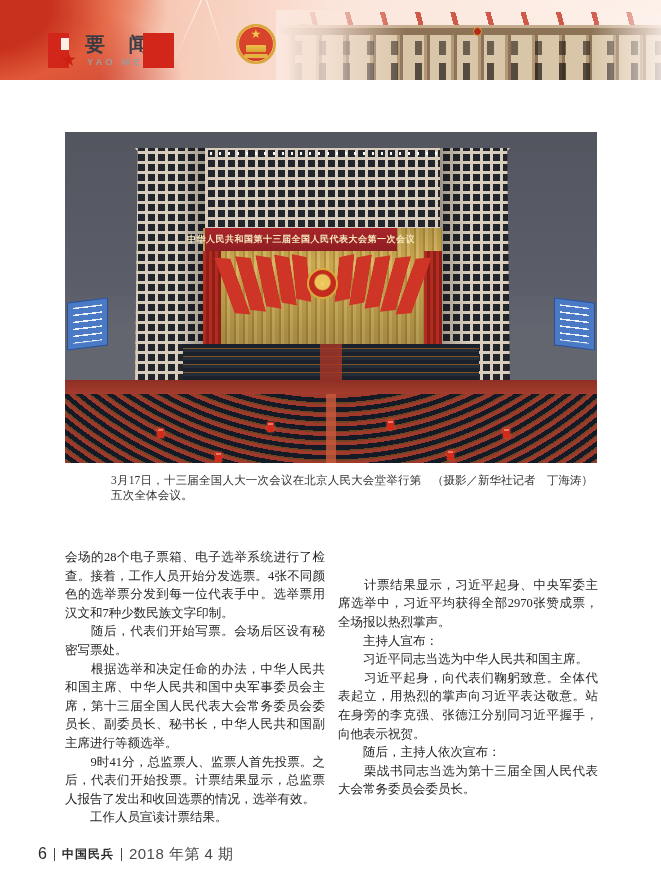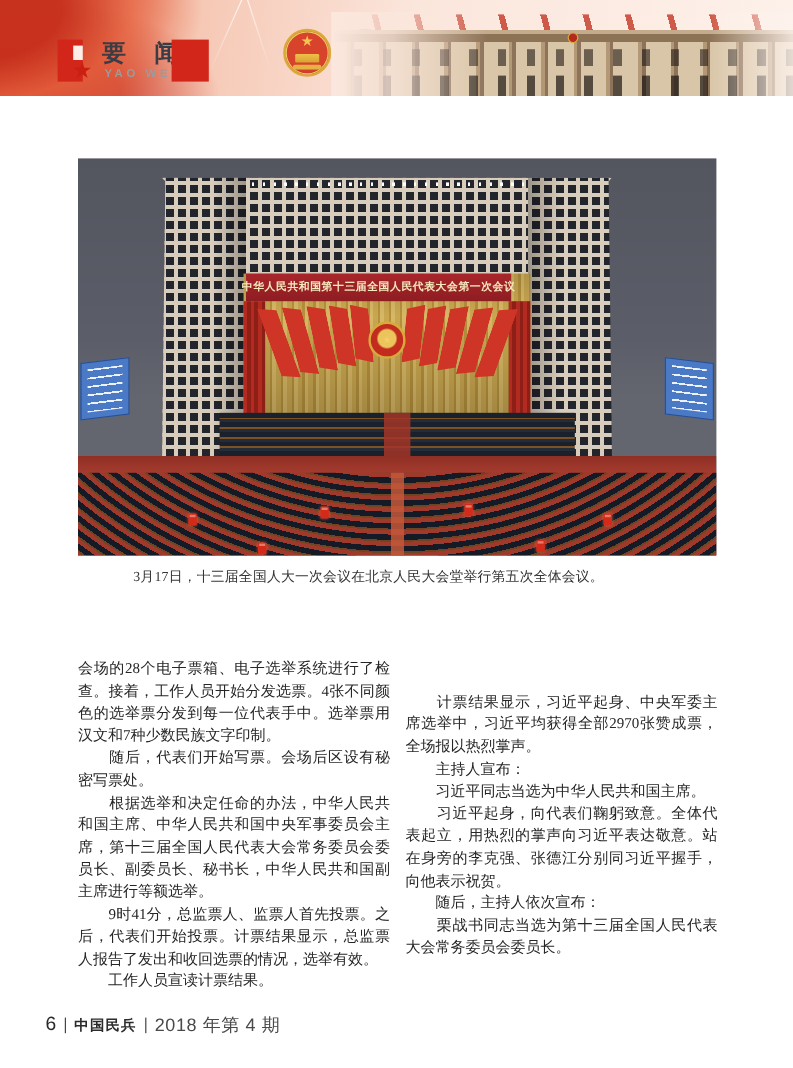--- a/index.html
+++ b/index.html
@@ -94,21 +94,21 @@
   .arch-pillar { position:absolute; top:16px; width:70px; height:236px; }
   .arch-pillar.left  { left:70px;  clip-path:polygon(4% 0, 100% 0, 100% 100%, 0 100%); }
   .arch-pillar.right { left:375px; clip-path:polygon(0 0, 96% 0, 100% 100%, 0 100%); }
   .arch-pillar.left::after  { content:""; position:absolute; inset:0; background:linear-gradient(90deg, rgba(0,0,0,0) 60%, rgba(0,0,0,.28)); }
   .arch-pillar.right::after { content:""; position:absolute; inset:0; background:linear-gradient(270deg, rgba(0,0,0,0) 60%, rgba(0,0,0,.28)); }
 
   .stage-curtain { position:absolute; left:138px; top:96px; width:239px; height:120px;
     background:repeating-linear-gradient(90deg, #c9a750 0 4px, #b6913c 4px 6px, #d7b866 6px 9px); }
   .stage-curtain::after { content:""; position:absolute; inset:0;
     background:linear-gradient(180deg, rgba(0,0,0,.12), rgba(0,0,0,0) 30%, rgba(0,0,0,.18) 95%); }
-  .stage-banner { position:absolute; left:140px; top:96px; width:221px; height:23px;
+  .stage-banner { position:absolute; left:140px; top:96px; width:192px; height:23px;
     background:linear-gradient(180deg,#a8262b,#8e1d22); display:flex; align-items:center; justify-content:center; }
   .stage-banner span { font-size:9px; letter-spacing:.5px; color:#f7e8bd; white-space:nowrap;
     font-family:"Liberation Sans","DejaVu Sans",sans-serif; font-weight:700; }
   .side-curtain { position:absolute; top:119px; width:18px; height:97px;
     background:repeating-linear-gradient(90deg, #b32a20 0 3px, #8e1f17 3px 6px); }
   .side-curtain.l { left:138px; } .side-curtain.r { left:359px; }
 
   .flags { position:absolute; top:121px; width:92px; height:70px; }
   .flags.l { left:158px; } .flags.r { left:266px; }
   .flags span { position:absolute; top:0; width:15px; background:#cf3526; }
@@ -254,20 +254,21 @@
     <div class="ballot-box" style="left:92px;  top:296px;"></div>
     <div class="ballot-box" style="left:202px; top:290px;"></div>
     <div class="ballot-box" style="left:322px; top:288px;"></div>
     <div class="ballot-box" style="left:438px; top:296px;"></div>
     <div class="ballot-box" style="left:150px; top:320px;"></div>
     <div class="ballot-box" style="left:382px; top:318px;"></div>
   </div>
 
   <div class="caption-row">
     <span class="caption-text">3月17日，十三届全国人大一次会议在北京人民大会堂举行第五次全体会议。</span>
+    <span class="caption-credit">（摄影／新华社记者　丁海涛）</span>
   </div>
 
   <div class="columns">
     <div class="col">
         <p>会场的28个电子票箱、电子选举系统进行了检查。接着，工作人员开始分发选票。4张不同颜色的选举票分发到每一位代表手中。选举票用汉文和7种少数民族文字印制。</p>
         <p>　　随后，代表们开始写票。会场后区设有秘密写票处。</p>
         <p>　　根据选举和决定任命的办法，中华人民共和国主席、中华人民共和国中央军事委员会主席，第十三届全国人民代表大会常务委员会委员长、副委员长、秘书长，中华人民共和国副主席进行等额选举。</p>
         <p>　　9时41分，总监票人、监票人首先投票。之后，代表们开始投票。计票结果显示，总监票人报告了发出和收回选票的情况，选举有效。</p>
         <p>　　工作人员宣读计票结果。</p>
       </div>

